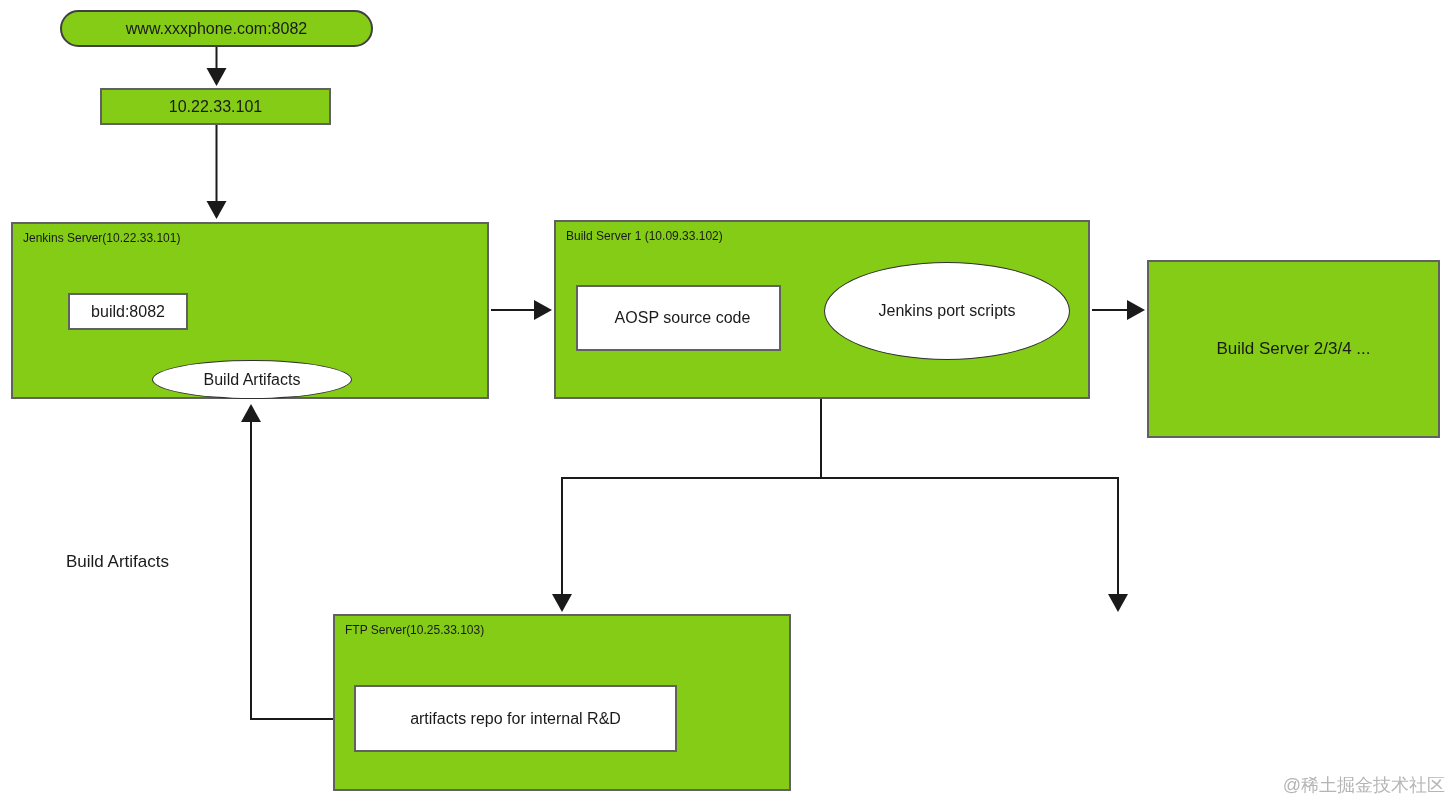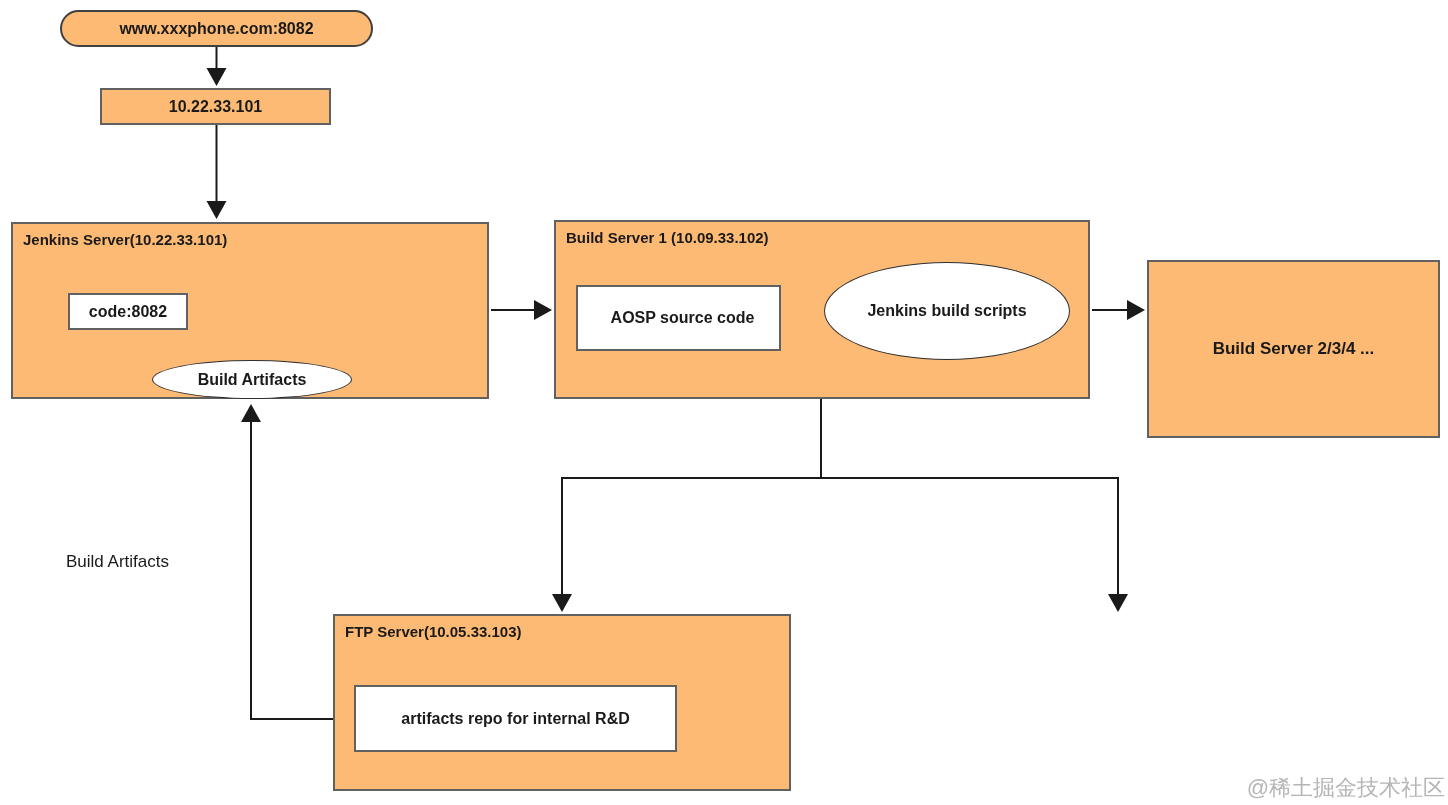--- a/index.html
+++ b/index.html
@@ -10,43 +10,42 @@
     position: relative;
     width: 1448px;
     height: 805px;
     background: #ffffff;
     overflow: hidden;
   }
 
   
   .node {
     position: absolute;
-    background: #fdba74;
+    background: #84cc16;
     border: 2px solid #616161;
-    font-weight: bold;
   }
   .centered {
     display: flex;
     align-items: center;
     justify-content: center;
     text-align: center;
   }
   .pill {
     border: 2px solid #404040;
     border-radius: 19px;
     font-size: 16px;
   }
   .server-box {
     border: 2px solid #616161;
   }
   .server-title {
     position: absolute;
     left: 10px;
     top: 7px;
-    font-size: 15px;
+    font-size: 12px;
     white-space: nowrap;
   }
   .inner-rect {
     position: absolute;
     background: #ffffff;
     border: 2px solid #616161;
     font-size: 16px;
   }
   .ellipse {
     position: absolute;
@@ -82,21 +81,21 @@
     left: 66px;
     top: 552px;
     font-size: 17px;
     white-space: nowrap;
   }
 
   .watermark {
     position: absolute;
     right: 3px;
     top: 773px;
-    font-size: 22px;
+    font-size: 18px;
     color: #b5b5b5;
     white-space: nowrap;
   }
 
   svg.connectors {
     position: absolute;
     left: 0; top: 0;
     width: 1448px; height: 805px;
     pointer-events: none;
     z-index: 5;
@@ -117,43 +116,43 @@
     <span>www.xxxphone.com:8082</span>
   </div>
 
   <div class="node centered node-ip">
     <span>10.22.33.101</span>
   </div>
 
   <div class="node server-box jenkins-box">
     <div class="server-title">Jenkins Server(10.22.33.101)</div>
     <div class="inner-rect centered port-rect">
-      <span>code:8082</span>
+      <span>build:8082</span>
     </div>
     <div class="ellipse centered artifacts-ellipse">
       <span>Build Artifacts</span>
     </div>
   </div>
 
   <div class="node server-box build1-box">
     <div class="server-title">Build Server 1 (10.09.33.102)</div>
     <div class="inner-rect centered aosp-rect">
       <span>AOSP source code</span>
     </div>
     <div class="ellipse centered scripts-ellipse">
-      <span>Jenkins build scripts</span>
+      <span>Jenkins port scripts</span>
     </div>
   </div>
 
   <div class="node server-box centered build-others-box">
     <span>Build Server 2/3/4 ...</span>
   </div>
 
   <div class="node server-box ftp-box">
-    <div class="server-title">FTP Server(10.05.33.103)</div>
+    <div class="server-title">FTP Server(10.25.33.103)</div>
     <div class="inner-rect centered ftp-rect">
       <span>artifacts repo for internal R&amp;D</span>
     </div>
   </div>
 
 
   <div class="flow-label">Build Artifacts</div>
 
   <div class="watermark">@稀土掘金技术社区</div>
 

